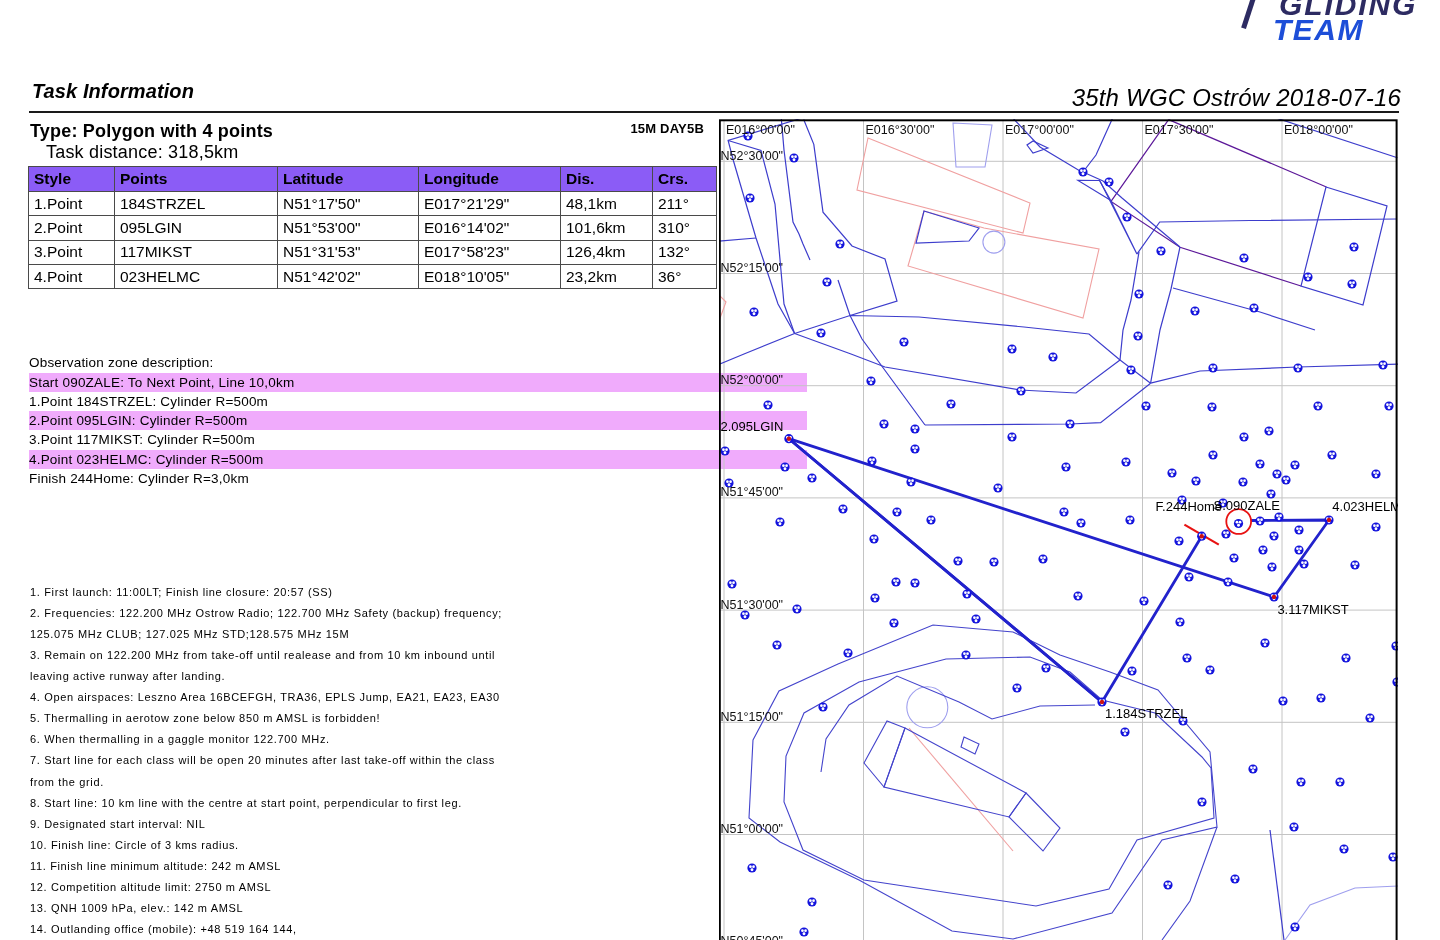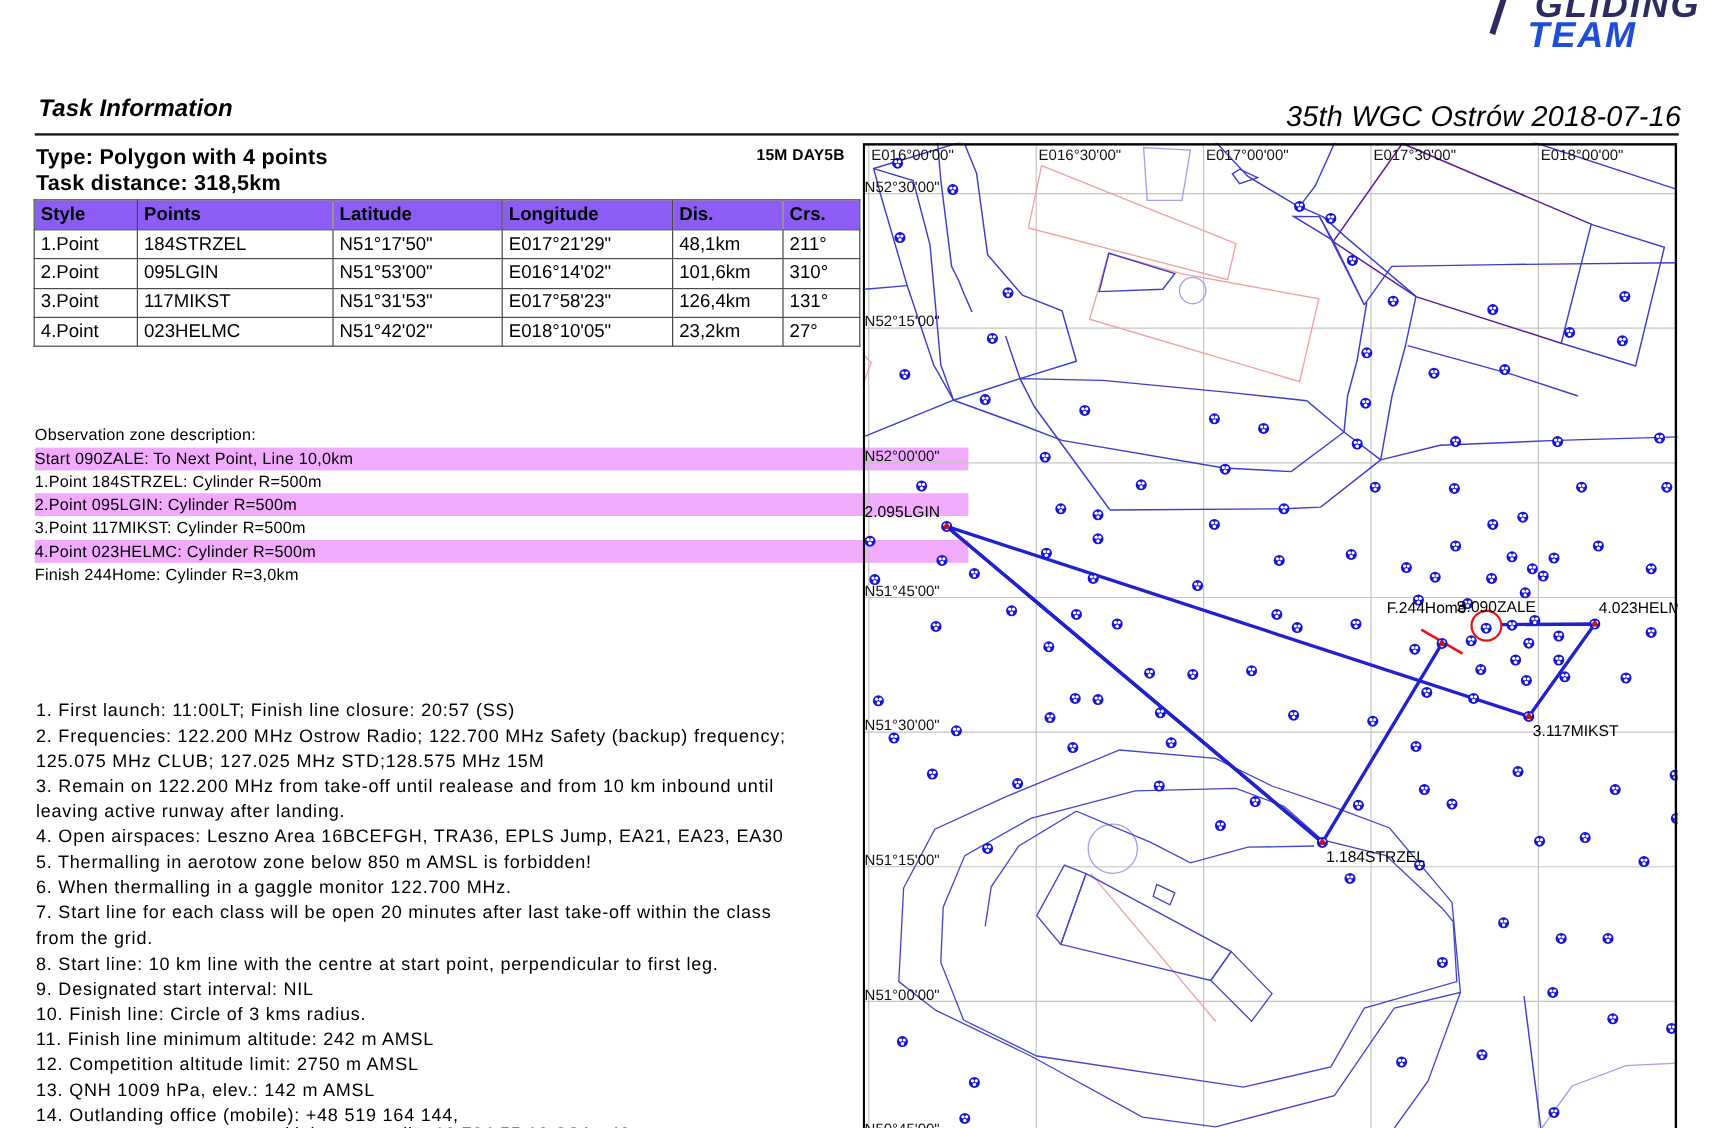--- a/index.html
+++ b/index.html
@@ -2,29 +2,29 @@
 <html><head>
 <meta charset="utf-8">
 <style>
 html,body{margin:0;padding:0;width:1440px;height:940px;background:#ffffff;
 font-family:"Liberation Sans",sans-serif;overflow:hidden;position:relative}
 .abs{position:absolute;white-space:nowrap}
 #title{left:32px;top:80px;font-size:20px;font-weight:bold;font-style:italic;letter-spacing:0.1px}
 #date{right:39px;top:83.5px;font-size:24px;font-style:italic;letter-spacing:0.2px}
 #rule{left:29px;top:110.8px;width:1370px;height:2.5px;background:#1a1a1a}
 #typeline{left:30px;top:120.5px;font-size:18px;font-weight:bold;letter-spacing:0.2px}
-#dayline{left:30px;top:141.5px;font-size:18px;font-weight:bold;letter-spacing:0.2px}
+#dayline{left:46px;top:141.5px;font-size:18px;font-weight:normal;letter-spacing:0.2px}
 #classlbl{right:736px;top:120.5px;font-size:13px;font-weight:bold;letter-spacing:0.2px}
 table{border-collapse:collapse;table-layout:fixed}
 #tbl{left:28px;top:166px;border:1.5px solid #222}
 #tbl td{border:1px solid #4a4a4a;font-size:15.5px;letter-spacing:0px;padding:0 0 0 5px;height:23.3px;overflow:hidden}
 #tbl tr.hdr td{background:#8b5cf6;font-weight:bold;height:24px}
 .obs{left:29px;font-size:13.5px;letter-spacing:0.2px;height:19.25px;line-height:19.25px}
 .hl{background:#f0abfc;width:778px}
-.li{left:30px;font-size:15px;letter-spacing:0.65px;line-height:21.06px;height:21.06px}
+.li{left:30px;font-size:11px;letter-spacing:0.65px;line-height:21.06px;height:21.06px}
 #logo-gliding{left:1279px;top:-12.5px;font-size:30px;font-weight:bold;font-style:italic;color:#2d2b62;letter-spacing:1.9px}
 #logo-team{left:1273px;top:12.5px;font-size:30px;font-weight:bold;font-style:italic;color:#1d4ed8;letter-spacing:1.5px}
 #logo-slash{left:1246px;top:-3px;width:4.5px;height:32px;background:#2d2b62;transform:rotate(18deg)}
 </style>
 </head>
 <body>
 <div class="abs" id="logo-gliding">GLIDING</div>
 <div class="abs" id="logo-team">TEAM</div>
 <div class="abs" id="logo-slash"></div>
 <div class="abs" id="title">Task Information</div>
@@ -66,29 +66,29 @@
         <td>E016°14'02"</td>
         <td>101,6km</td>
         <td>310°</td>
       </tr>
 <tr>
         <td>3.Point</td>
         <td>117MIKST</td>
         <td>N51°31'53"</td>
         <td>E017°58'23"</td>
         <td>126,4km</td>
-        <td>131°</td>
+        <td>132°</td>
       </tr>
 <tr>
         <td>4.Point</td>
         <td>023HELMC</td>
         <td>N51°42'02"</td>
         <td>E018°10'05"</td>
         <td>23,2km</td>
-        <td>27°</td>
+        <td>36°</td>
       </tr>
 </tbody>
   </table>
 <div class="abs obs" style="top:353px">Observation zone description:</div>
 <div class="abs obs hl" style="top:372.5px">Start 090ZALE: To Next Point, Line 10,0km</div>
 <div class="abs obs" style="top:391.75px">1.Point 184STRZEL: Cylinder R=500m</div>
 <div class="abs obs hl" style="top:411px">2.Point 095LGIN: Cylinder R=500m</div>
 <div class="abs obs" style="top:430.25px">3.Point 117MIKST: Cylinder R=500m</div>
 <div class="abs obs hl" style="top:449.5px">4.Point 023HELMC: Cylinder R=500m</div>
 <div class="abs obs" style="top:468.75px">Finish 244Home: Cylinder R=3,0km</div>

